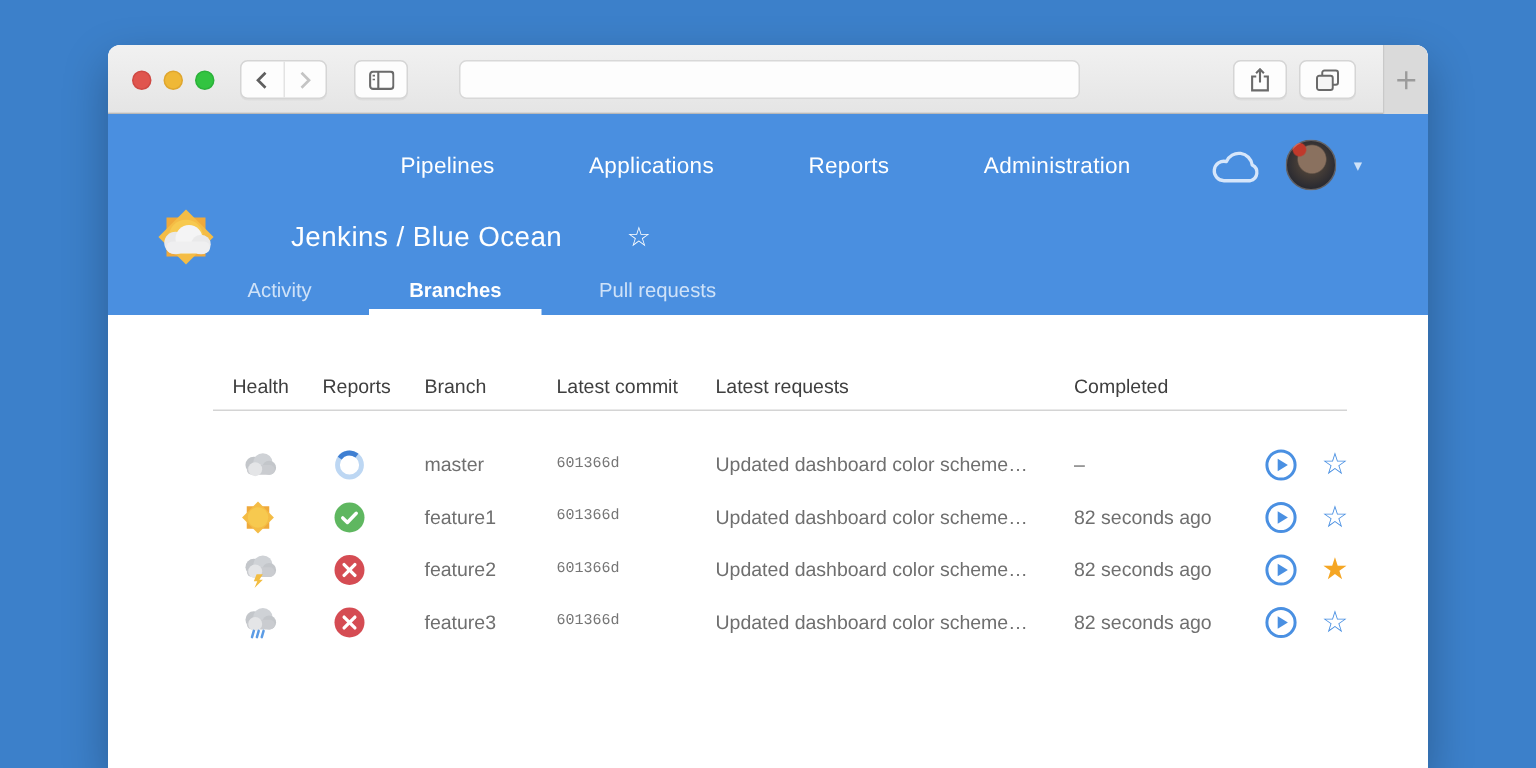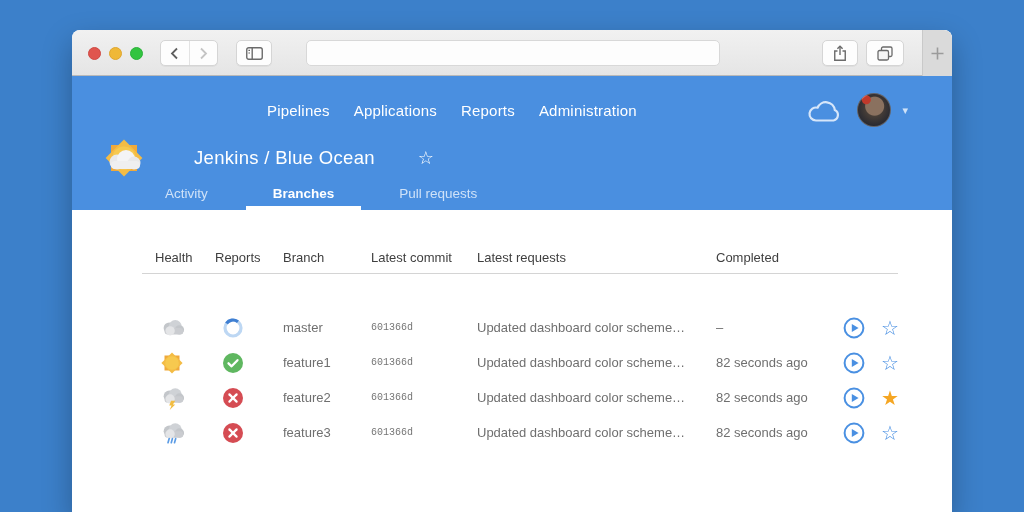--- a/index.html
+++ b/index.html
@@ -54,21 +54,21 @@
     background: #dadada; border-left: 1px solid #c9c9c9;
     border-radius: 0 8px 0 0;
     display: flex; align-items: center; justify-content: center;
   }
 
   
   .app-header { position: relative; height: 134px; background: #4A8FE0; }
 
   .main-nav {
     position: absolute; top: 17px; left: 195px; height: 34px;
-    display: flex; align-items: center; gap: 24px;
+    display: flex; align-items: center; gap: 63px;
   }
   .main-nav .nav-item { color: #fff; font-size: 15px; letter-spacing: .2px; cursor: default; }
 
   .header-right {
     position: absolute; top: 13px; right: 44px; height: 42px;
     display: flex; align-items: center; gap: 15px;
   }
   .avatar {
     width: 34px; height: 34px; border-radius: 50%;
     background:
@@ -100,21 +100,21 @@
   .branch-table { position: absolute; left: 70px; top: 40px; width: 756px; }
 
   .tgrid {
     display: grid;
     grid-template-columns: 60px 68px 88px 106px 239px 120px 36px 36px;
     padding-left: 13px;
     align-items: center;
   }
   .thead { height: 24px; border-bottom: 1px solid #d4d4d4; align-items: start; }
   .thead .th { font-size: 13px; color: #3f3f3f; }
-  .tbody { margin-top: 36px; }
+  .tbody { margin-top: 18px; }
   .trow { height: 35px; }
   .td { font-size: 13px; color: #6f6f6f; }
   .td.commit { font-family: Liberation Mono, monospace; font-size: 10px; color: #757575; }
   .health-cell { padding-left: 4px; }
   .status-cell { padding-left: 7px; }
   .cell-center { display: flex; justify-content: center; align-items: center; }
 
   .row-star { font-size: 20px; line-height: 20px; cursor: pointer; }
   .row-star.outline { color: #4A90E2; }
   .row-star.filled  { color: #F5A623; }

